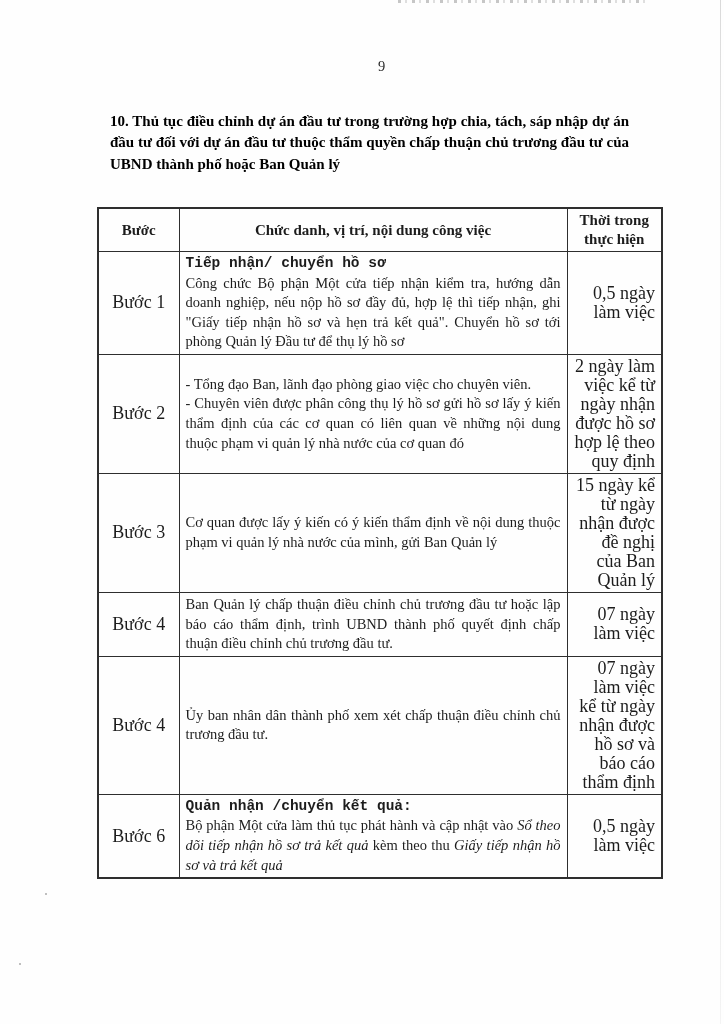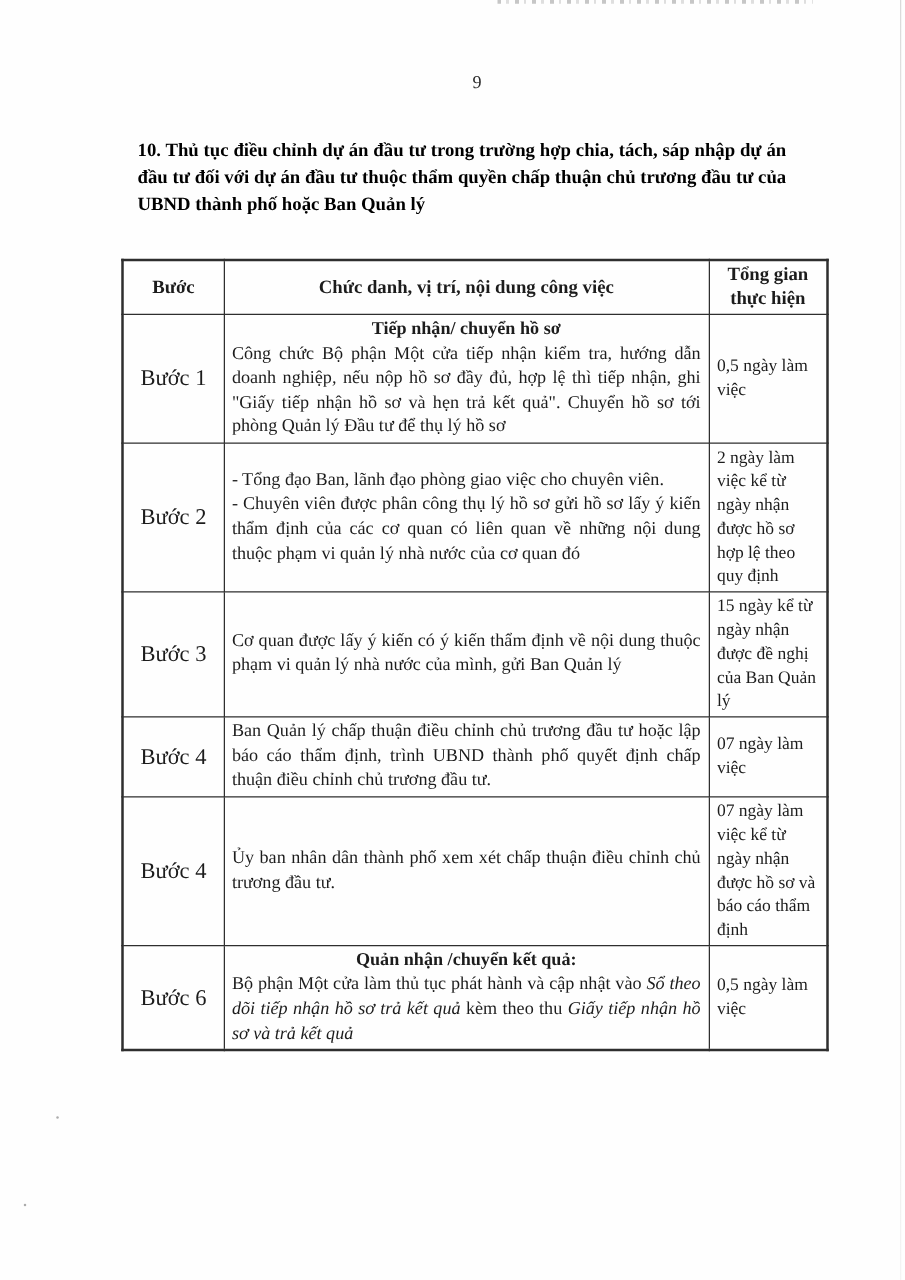--- a/index.html
+++ b/index.html
@@ -86,26 +86,26 @@
   td.step-cell {
     text-align: center;
     font-size: 18px;
     padding: 2px 2px;
   }
   td.content-cell {
     text-align: justify;
     line-height: 19.6px;
     padding: 2px 7px;
   }
-  td.content-cell .cell-title { font-weight: bold; text-align: center; }
+  td.content-cell .cell-title { font-weight: bold; text-align: left; font-family: Liberation Mono, monospace; }
   td.content-cell p { margin: 0; }
   td.time-cell {
-    text-align: left;
+    text-align: right;
     line-height: 19px;
-    font-size: 14px;
+    font-size: 18px;
     padding: 2px 3px;
   }
   tr.footer-row td {
     font-weight: bold;
     text-align: center;
     font-size: 15.5px;
     line-height: 19px;
   }
   .italic { font-style: italic; }
 </style>
@@ -126,21 +126,21 @@
   <table class="proc">
     <colgroup>
       <col class="c-step">
         <col class="c-content">
         <col class="c-time">
     </colgroup>
     <tbody>
       <tr style="height:42px;">
         <th class="h-cell">Bước</th>
         <th class="h-cell">Chức danh, vị trí, nội dung công việc</th>
-        <th class="h-cell">Tổng gian thực hiện</th>
+        <th class="h-cell">Thời trong thực hiện</th>
       </tr>
 
       <tr style="height:99px;">
         <td class="step-cell">Bước 1</td>
         <td class="content-cell">
           <div class="cell-title">Tiếp nhận/ chuyển hồ sơ</div>
           <p>Công chức Bộ phận Một cửa tiếp nhận kiểm tra, hướng dẫn doanh nghiệp, nếu nộp hồ sơ đầy đủ, hợp lệ thì tiếp nhận, ghi "Giấy tiếp nhận hồ sơ và hẹn trả kết quả". Chuyển hồ sơ tới phòng Quản lý Đầu tư để thụ lý hồ sơ</p>
         </td>
         <td class="time-cell">0,5 ngày làm việc</td>
       </tr>

